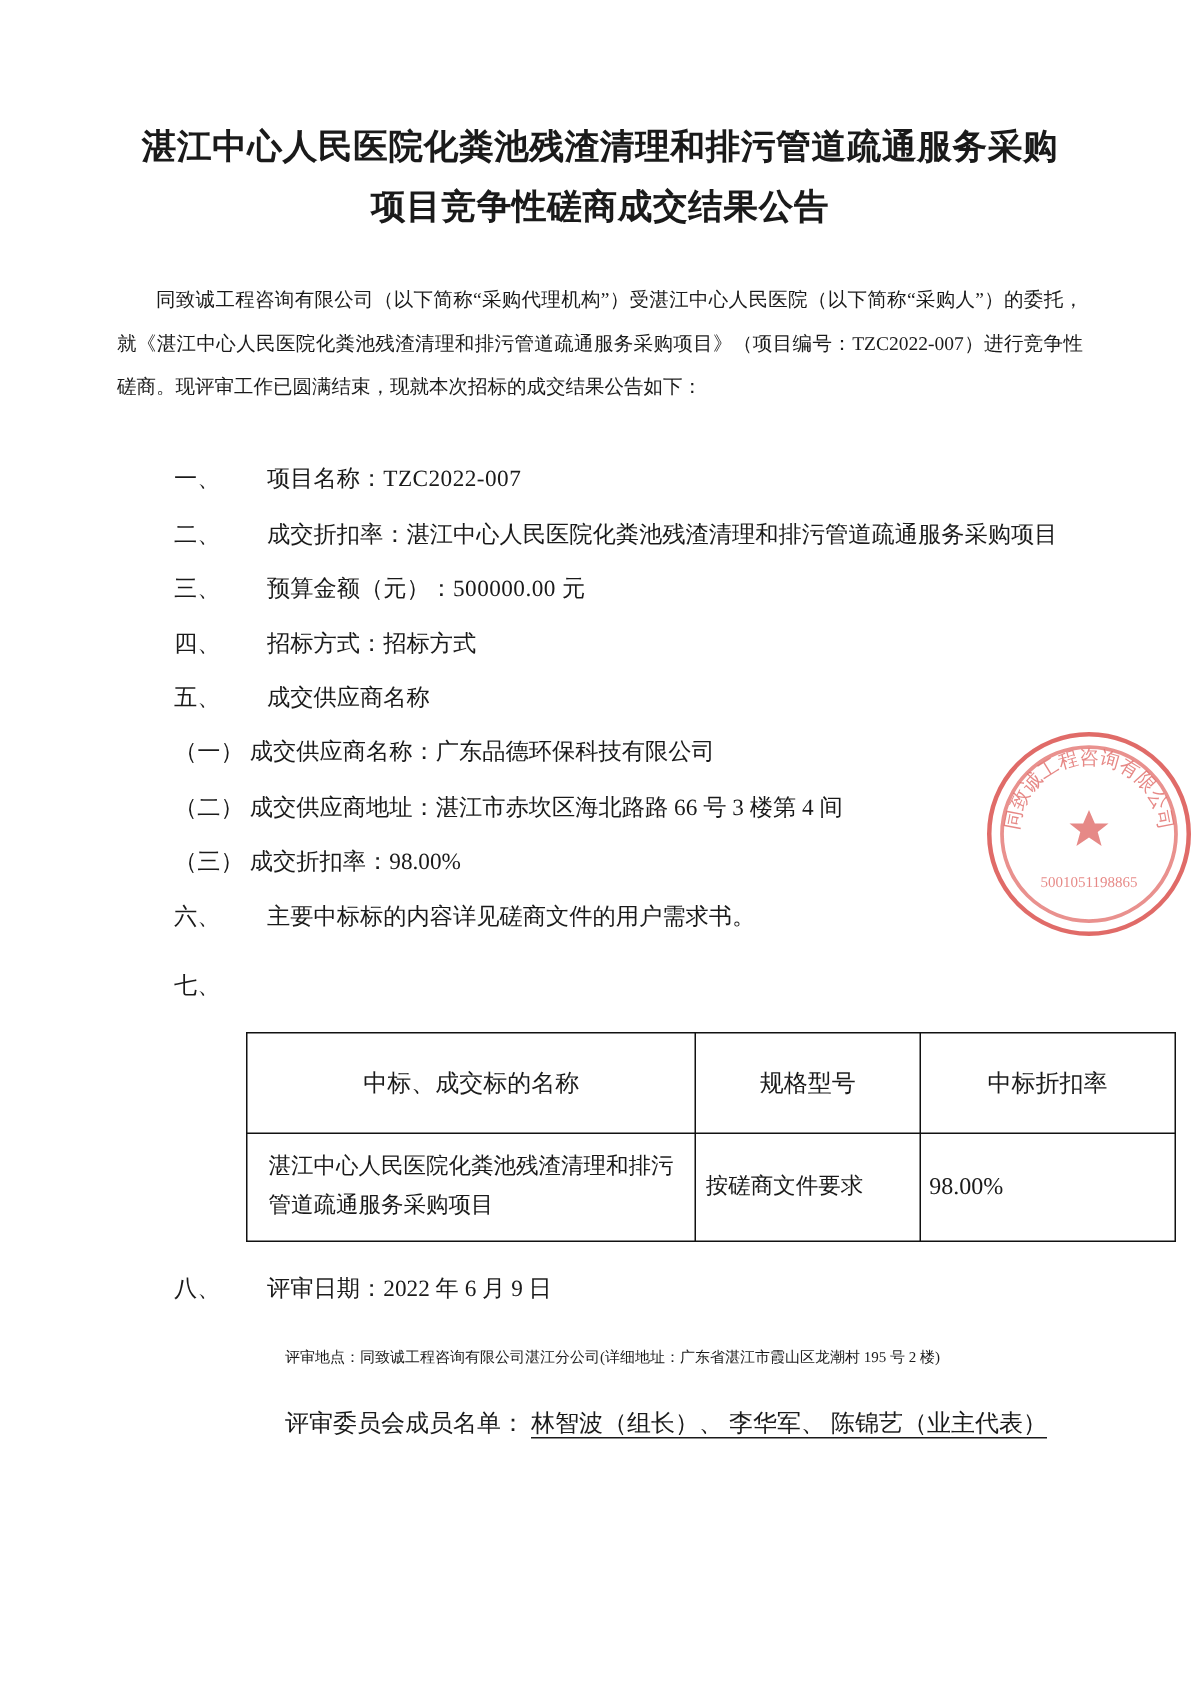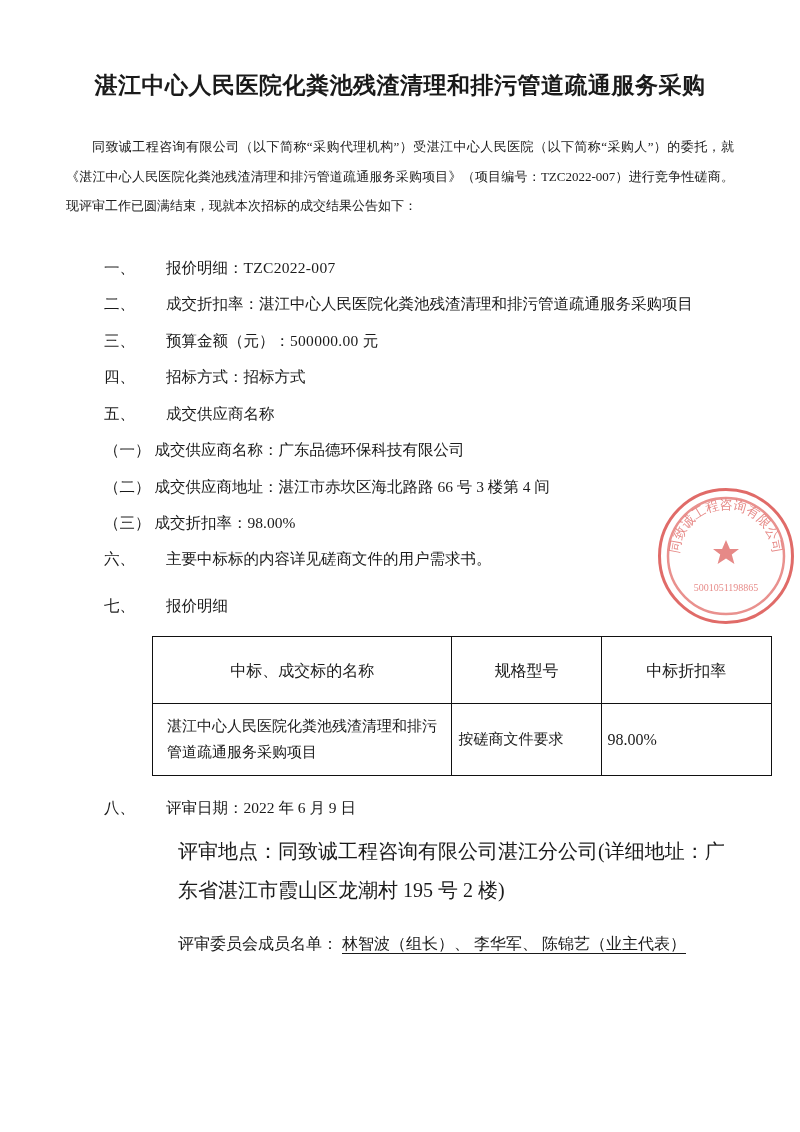--- a/index.html
+++ b/index.html
@@ -12,21 +12,21 @@
     height: 1132px;
     position: relative;
     font-family: "Liberation Serif", "DejaVu Serif", serif;
     color: #1a1a1a;
     overflow: hidden;
   }
   .page {
     position: relative;
     width: 800px;
     height: 1132px;
-    padding: 4px;
+    padding: 16px;
     box-sizing: border-box;
   }
   .doc-body {
     padding: 62px 62px 0 62px;
     box-sizing: border-box;
   }
   .title {
     text-align: center;
     font-size: 23px;
     font-weight: bold;
@@ -112,23 +112,23 @@
     width: 170px;
     font-size: 16px;
   }
   .after-table {
     margin-top: 14px;
     font-size: 15.5px;
     line-height: 2.3;
   }
   .note {
     padding-left: 112px;
-    font-size: 20px;
+    font-size: 10px;
     line-height: 1.95;
-    margin-top: 6px;
+    margin-top: 18px;
   }
   .note .cont {
     display: block;
   }
   .members {
     padding-left: 112px;
     font-size: 16px;
     margin-top: 16px;
   }
   .members .underline {
@@ -156,31 +156,32 @@
 </style>
 </head>
 <body>
 
 <div class="page">
 
   <div class="doc-body">
 
     <div class="title">
       <span class="title-line">湛江中心人民医院化粪池残渣清理和排污管道疏通服务采购</span>
+      <span class="title-line">项目竞争性磋商成交结果公告</span>
     </div>
 
     <div class="intro">
       <p>同致诚工程咨询有限公司（以下简称“采购代理机构”）受湛江中心人民医院（以下简称“采购人”）的委托，就《湛江中心人民医院化粪池残渣清理和排污管道疏通服务采购项目》（项目编号：TZC2022-007）进行竞争性磋商。现评审工作已圆满结束，现就本次招标的成交结果公告如下：</p>
     </div>
 
     <div class="items">
 
       <div class="item">
         <span class="num">一、</span>
-        <span class="txt"><span>报价明细：</span><span class="mono">TZC2022-007</span></span>
+        <span class="txt"><span>项目名称：</span><span class="mono">TZC2022-007</span></span>
       </div>
 
       <div class="item">
         <span class="num">二、</span>
         <span class="txt"><span>成交折扣率：</span><span>湛江中心人民医院化粪池残渣清理和排污管道疏通服务采购项目</span></span>
       </div>
 
       <div class="item">
         <span class="num">三、</span>
         <span class="txt"><span>预算金额（元）：</span><span class="mono">500000.00 元</span></span>
@@ -211,21 +212,20 @@
         <span class="txt"><span>成交折扣率：</span><span>98.00%</span></span>
       </div>
 
       <div class="item">
         <span class="num">六、</span>
         <span class="txt">主要中标标的内容详见磋商文件的用户需求书。</span>
       </div>
 
       <div class="item" style="margin-top:10px;">
         <span class="num">七、</span>
-        <span class="txt">报价明细</span>
       </div>
 
     </div>
 
     <div class="table-wrap">
       <table class="quote">
         <thead>
           <tr>
             <th>中标、成交标的名称</th>
             <th>规格型号</th>

